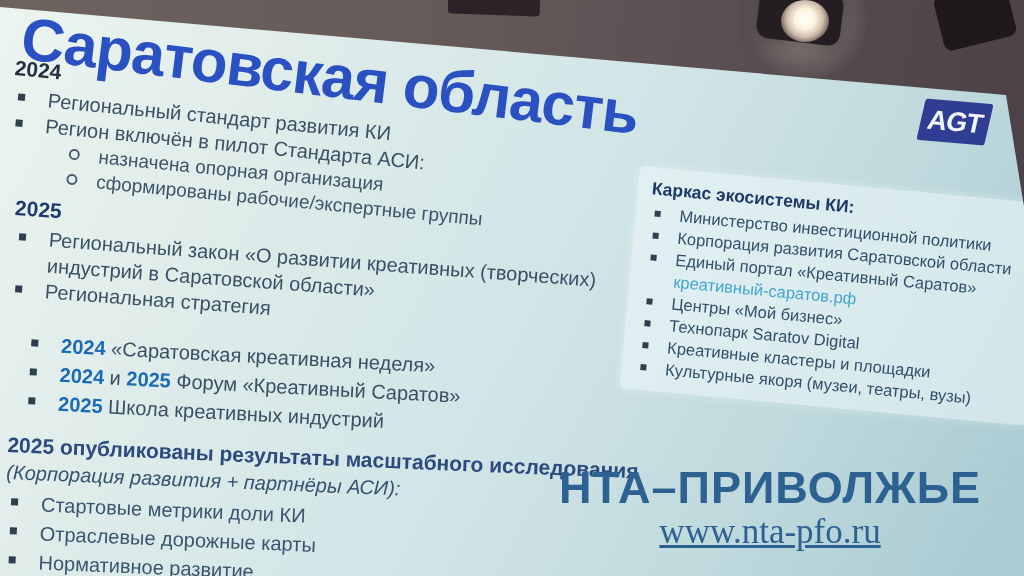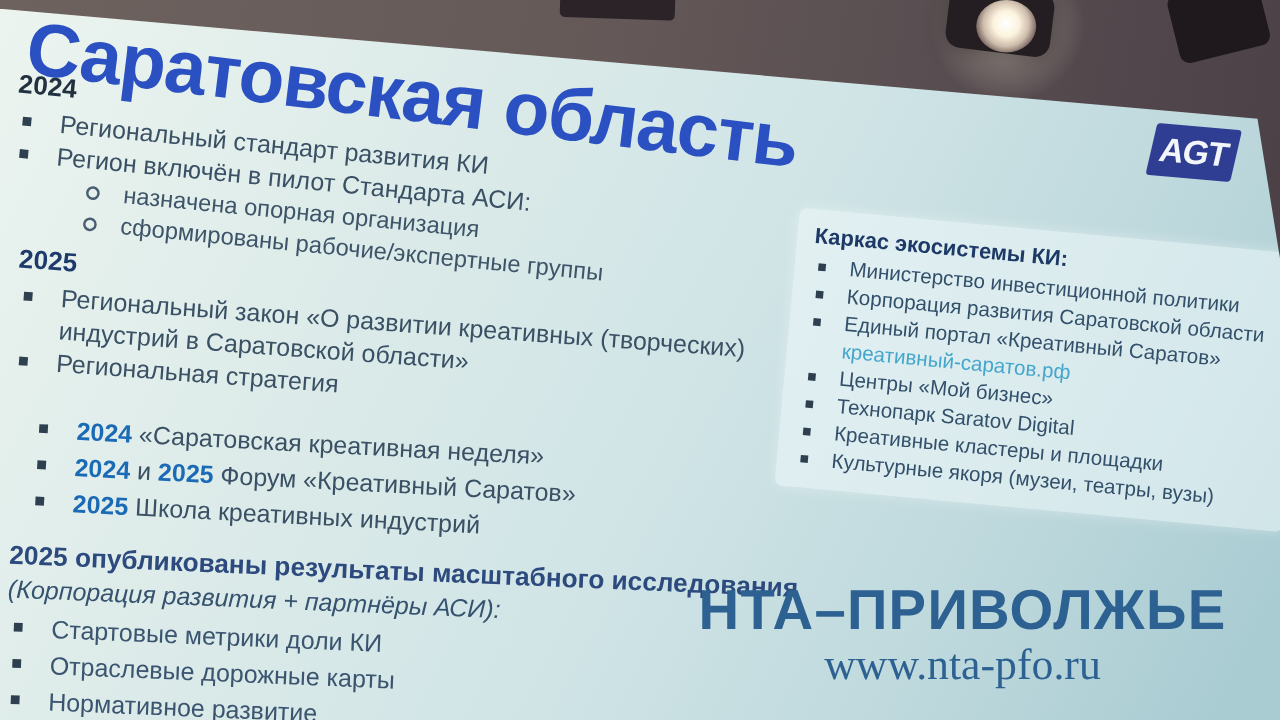--- a/index.html
+++ b/index.html
@@ -62,21 +62,21 @@
     display:flex;align-items:center;justify-content:center;
     color:#f2f5fa;font-weight:bold;font-size:27px;letter-spacing:-1px;
   }
 
   .watermark{
     position:absolute;left:520px;top:464px;width:500px;
     display:flex;flex-direction:column;align-items:center;
     color:#2d6191;
   }
   .wm-title{font-size:45px;font-weight:bold;letter-spacing:1px;line-height:48px;white-space:nowrap;}
-  .wm-url{font-family:"Liberation Serif",serif;font-size:35px;line-height:40px;}
+  .wm-url{font-family:"Liberation Serif",serif;font-size:35px;line-height:40px;text-decoration:underline;}
 </style>
 </head>
 <body>
 
 <div class="photo">
 
   <div class="fixture-small"></div>
   <div class="glow"></div>
   <div class="fixture-left"></div>
   <div class="lens"></div>

